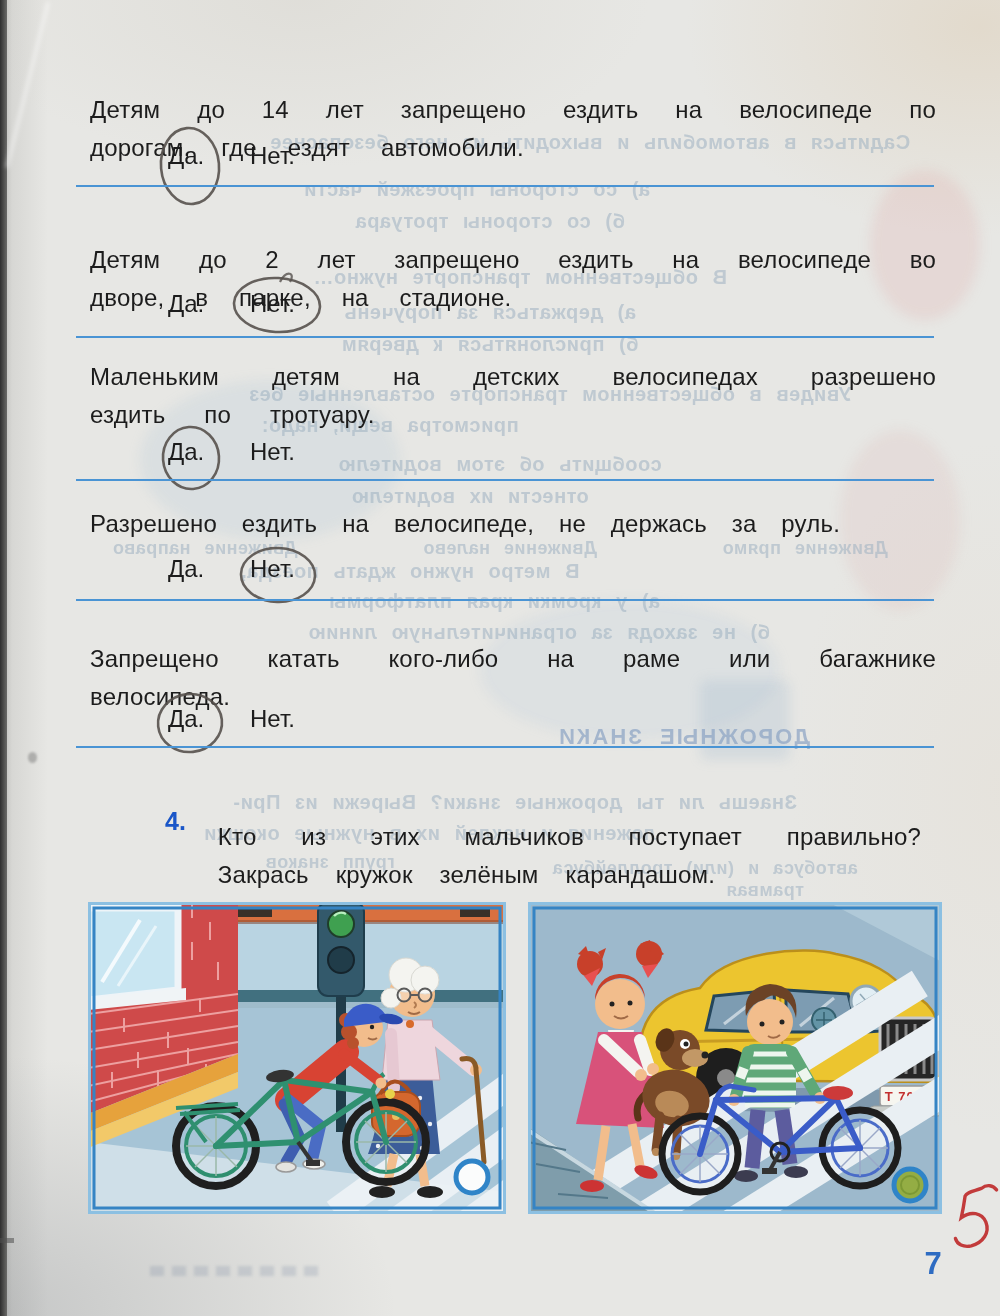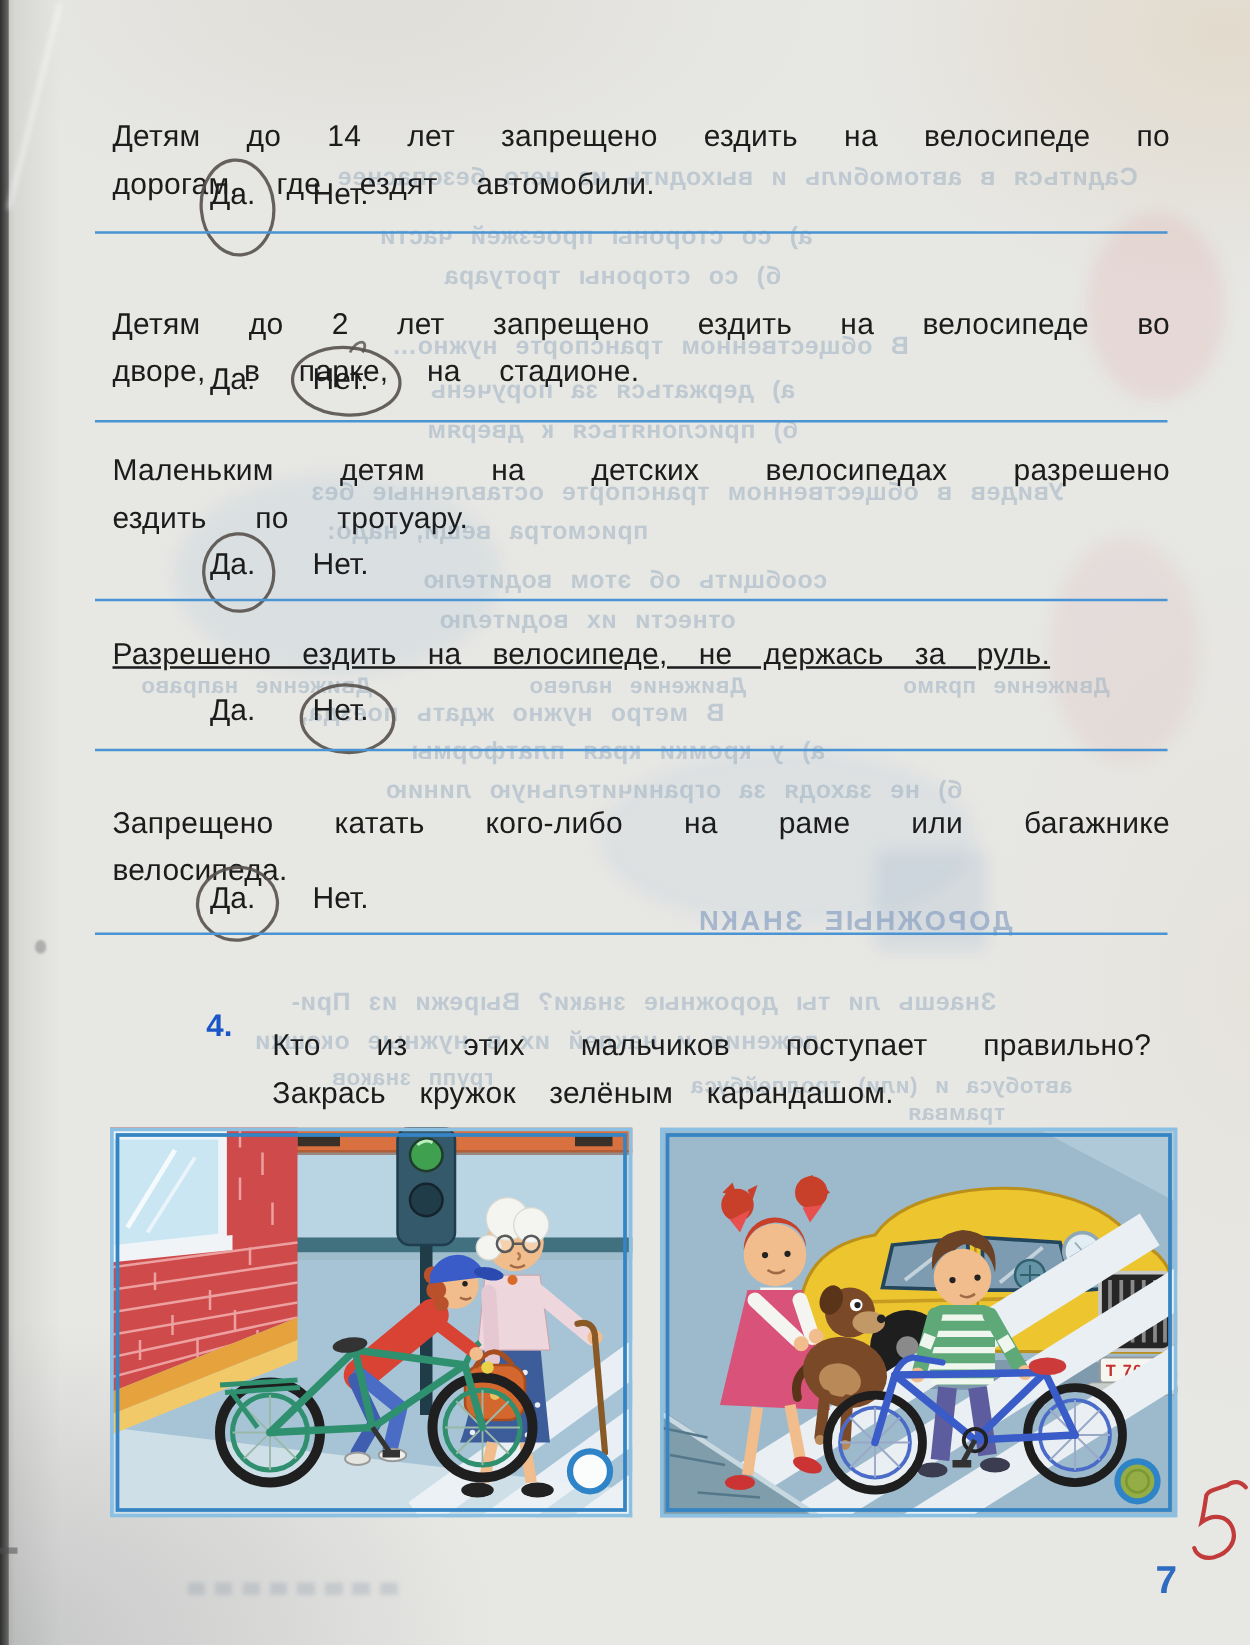--- a/index.html
+++ b/index.html
@@ -19,21 +19,21 @@
   .crease{position:absolute;left:26px;top:0;width:3px;height:170px;
     background:rgba(255,255,255,0.55);transform:rotate(14deg);filter:blur(2px);}
   .blob{position:absolute;border-radius:50%;filter:blur(6px);}
   #ghost-layer{position:absolute;inset:0;z-index:1;}
   .ghost{position:absolute;transform:scaleX(-1);color:#9fb2c2;opacity:.55;
     filter:blur(.6px);font-weight:bold;font-size:20px;white-space:nowrap;
     text-align:center;word-spacing:8px;letter-spacing:.5px;}
   .ghost.strong{color:#8ba3c4;opacity:.7;letter-spacing:2px;}
   .question{position:absolute;left:90px;width:846px;margin:0;font-size:24px;
     line-height:38px;color:#1c1c1c;text-align:justify;z-index:2;letter-spacing:.2px;}
-  .ws24{word-spacing:24px;margin-top:29px;} .ws32{word-spacing:32px;} .ws18{word-spacing:18px;text-decoration:underline;} .ws20{word-spacing:20px;}
+  .ws24{word-spacing:24px;margin-top:29px;} .ws32{word-spacing:32px;} .ws18{word-spacing:18px;} .ws20{word-spacing:20px;}
   .answers{position:absolute;left:90px;width:846px;height:42px;font-size:24px;
     color:#1c1c1c;z-index:2;text-align:center;}
   .answers .yes{position:absolute;left:78px;}
   .answers .no{position:absolute;left:160px;}
   .pmark{position:absolute;overflow:visible;z-index:3;}
   .rule{position:absolute;left:76px;width:858px;height:2px;z-index:2;}
   .task{position:absolute;left:165px;top:802px;width:772px;display:flex;z-index:2;}
   .task .num{font-size:25px;font-weight:bold;line-height:38px;margin-right:16px;}
   .task p{margin:16px;width:724px;font-size:24px;line-height:38px;color:#1c1c1c;
     text-align:justify;letter-spacing:.2px;}

